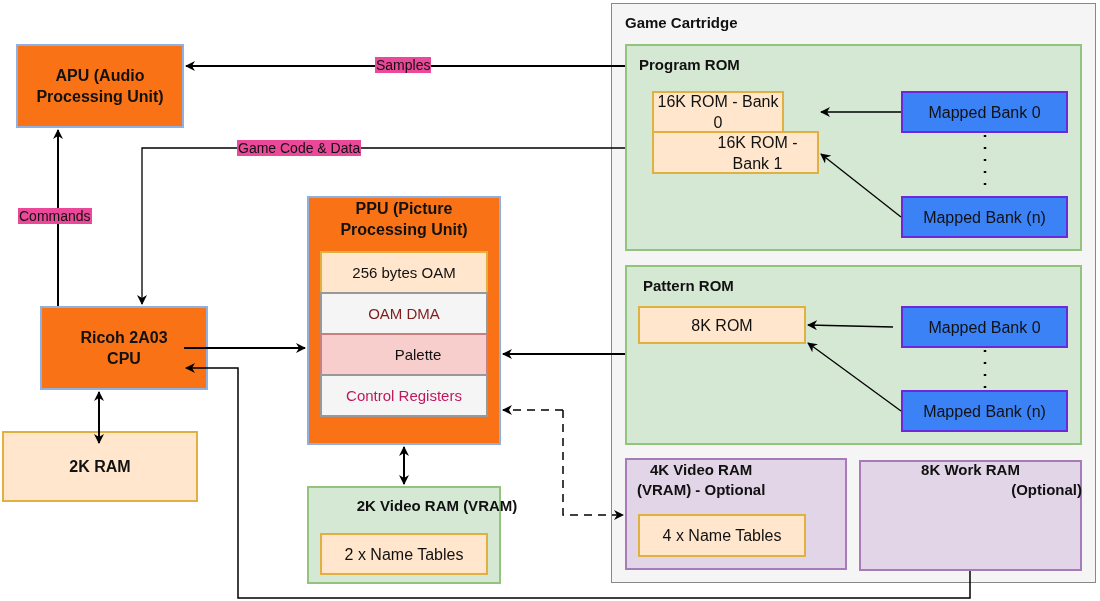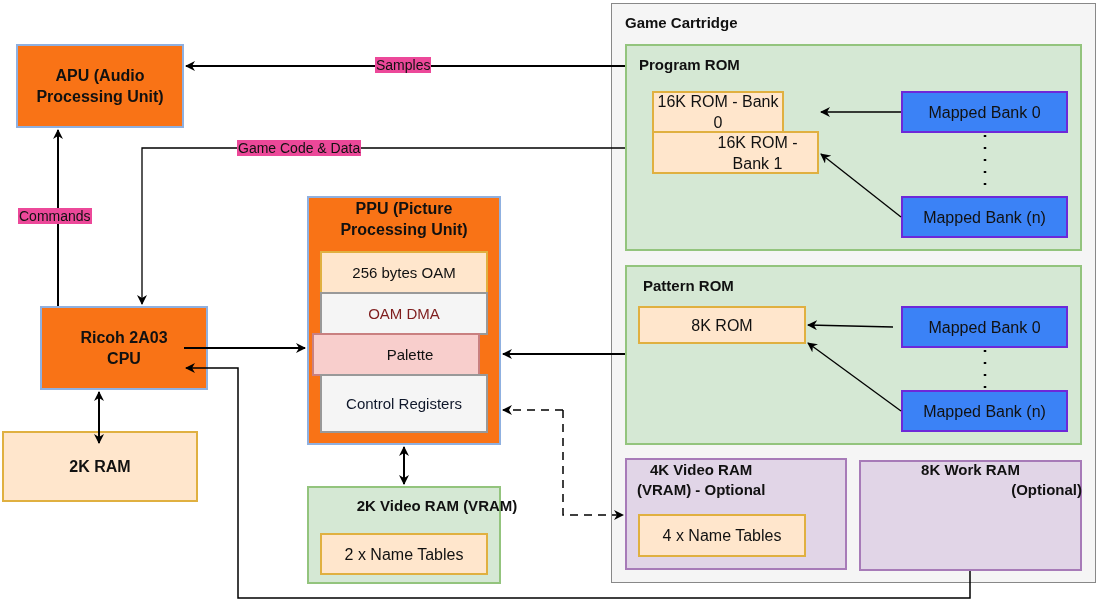--- a/index.html
+++ b/index.html
@@ -62,22 +62,22 @@
 
 <div class="box orange center bold t16" style="left:2px;top:431px;width:196px;height:71px;">2K RAM</div>
 
 <div class="box blue" style="left:307px;top:196px;width:194px;height:249px;"></div>
 <div class="bold t16" style="position:absolute;left:307px;top:198px;width:194px;text-align:center;">
   <div>PPU (Picture</div>
   <div>Processing Unit)</div>
 </div>
 <div class="box orange center t15" style="left:320px;top:251px;width:168px;height:43px;">256 bytes OAM</div>
 <div class="box gray center t15" style="left:320px;top:292px;width:168px;height:43px;color:#7f1d1d;">OAM DMA</div>
-<div class="box red center t15" style="left:312px;top:333px;width:168px;height:43px;padding-left:28px;">Palette</div>
-<div class="box gray center t15" style="left:320px;top:374px;width:168px;height:59px;color:#0f172a;">Control Registers</div>
+<div class="box red center t15" style="left:320px;top:333px;width:168px;height:43px;padding-left:28px;">Palette</div>
+<div class="box gray center t15" style="left:320px;top:374px;width:168px;height:43px;color:#be185d;">Control Registers</div>
 
 <div class="box green" style="left:307px;top:486px;width:194px;height:98px;"></div>
 <div class="title" style="left:307px;top:497px;width:194px;text-align:center;padding-left:33px;">2K Video RAM (VRAM)</div>
 <div class="box orange center t16" style="left:320px;top:533px;width:168px;height:42px;">2 x Name Tables</div>
 
 <svg class="wires" width="1100" height="601">
   <defs>
     <marker id="ah" markerWidth="10" markerHeight="10" refX="9" refY="5" orient="auto" markerUnits="userSpaceOnUse">
       <path d="M0,0 L10,5 L0,10 L3,5 z" fill="#000"></path>
     </marker>

